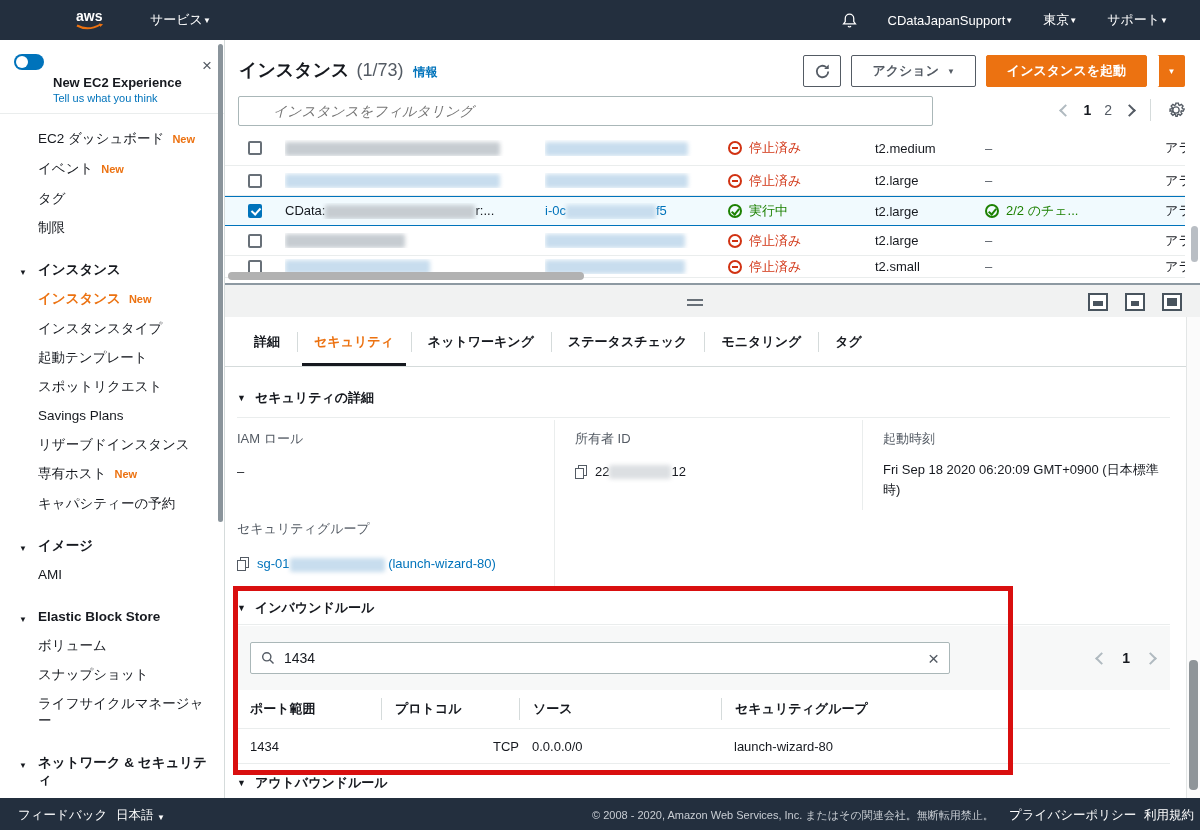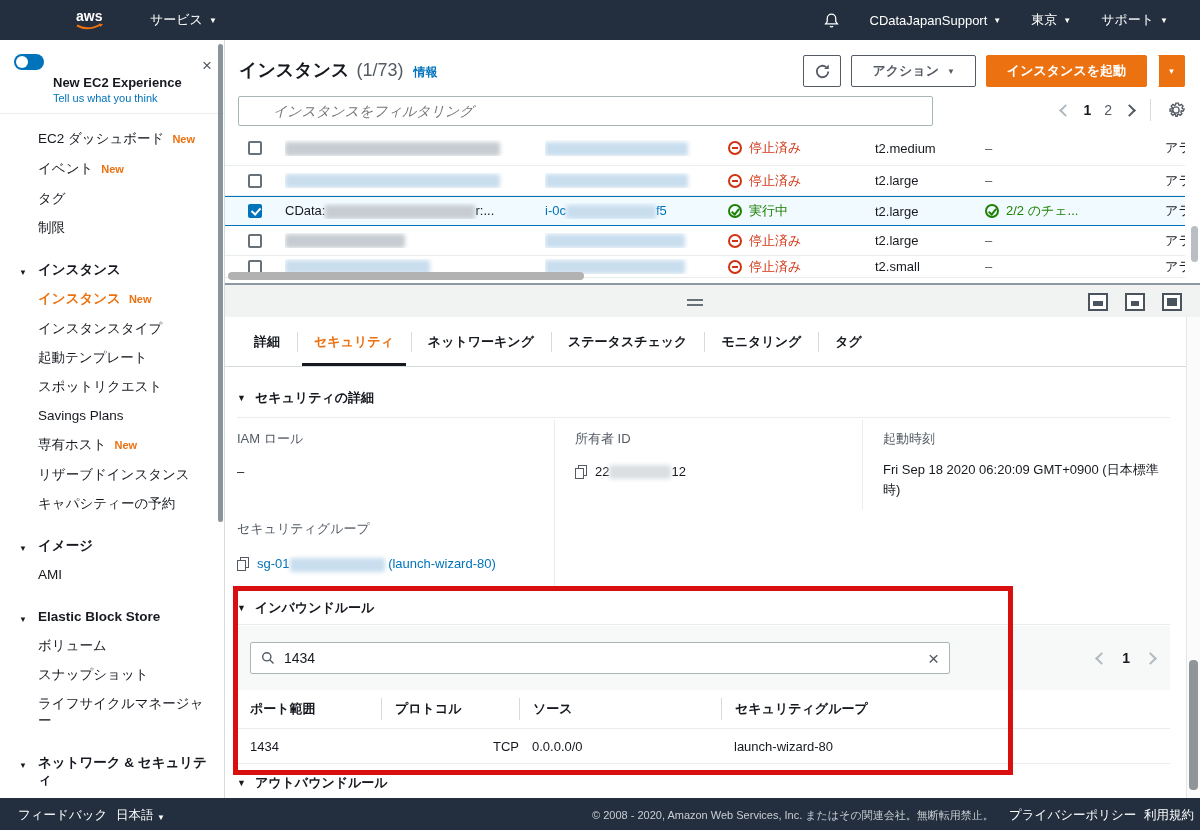--- a/index.html
+++ b/index.html
@@ -2,21 +2,21 @@
 <html><head>
 <meta charset="utf-8">
 <style>
   html,body{margin:0;padding:0;background:#fff;}
   .stage{position:relative;width:1200px;height:830px;overflow:hidden;background:#a3a3a3;
          font-family:"Liberation Sans","DejaVu Sans",sans-serif;color:#16191f;}
   
   .topnav{position:absolute;left:0;top:0;width:1200px;height:40px;background:#232f3e;
           display:flex;align-items:center;color:#fff;font-size:13px;}
   .logo{margin-left:74px;display:flex;align-items:center;}
-  .nav-item-top{display:flex;align-items:center;gap:6px;cursor:pointer;}
+  .nav-item-top{display:flex;align-items:center;cursor:pointer;}
   .services{margin-left:38px;}
   .tn-right{margin-left:auto;display:flex;align-items:center;gap:30px;margin-right:32px;}
   .caret{font-size:8px;line-height:1;position:relative;top:1px;}
   
   .sidebar{position:absolute;left:0;top:40px;width:225px;height:758px;background:#fff;
            border-right:1px solid #d5dbdb;overflow:hidden;box-sizing:border-box;}
   .exp-box{display:flex;align-items:flex-start;padding:11px 12px 9px 14px;border-bottom:1px solid #eaeded;}
   .toggle{width:30px;height:16px;border-radius:8px;background:#0073bb;position:relative;flex:none;margin-top:3px;}
   .toggle::after{content:'';position:absolute;left:2px;top:2px;width:12px;height:12px;border-radius:50%;background:#fff;}
   .exp-text{margin-left:9px;margin-top:24px;}
@@ -196,22 +196,22 @@
         <div class="nav-item link"><span class="nav-label">EC2 ダッシュボード</span><span class="new-badge">New</span></div>
         <div class="nav-item link"><span class="nav-label">イベント</span><span class="new-badge">New</span></div>
         <div class="nav-item link"><span class="nav-label">タグ</span></div>
         <div class="nav-item link"><span class="nav-label">制限</span></div>
         <div class="nav-item section"><span class="sec-caret">▼</span><span class="nav-label">インスタンス</span></div>
         <div class="nav-item selected"><span class="nav-label">インスタンス</span><span class="new-badge">New</span></div>
         <div class="nav-item link"><span class="nav-label">インスタンスタイプ</span></div>
         <div class="nav-item link"><span class="nav-label">起動テンプレート</span></div>
         <div class="nav-item link"><span class="nav-label">スポットリクエスト</span></div>
         <div class="nav-item link"><span class="nav-label">Savings Plans</span></div>
+        <div class="nav-item link"><span class="nav-label">リザーブドインスタンス</span></div>
         <div class="nav-item link"><span class="nav-label">専有ホスト</span><span class="new-badge">New</span></div>
-        <div class="nav-item link"><span class="nav-label">リザーブドインスタンス</span></div>
         <div class="nav-item link"><span class="nav-label">キャパシティーの予約</span></div>
         <div class="nav-item section"><span class="sec-caret">▼</span><span class="nav-label">イメージ</span></div>
         <div class="nav-item link"><span class="nav-label">AMI</span></div>
         <div class="nav-item section"><span class="sec-caret">▼</span><span class="nav-label">Elastic Block Store</span></div>
         <div class="nav-item link"><span class="nav-label">ボリューム</span></div>
         <div class="nav-item link"><span class="nav-label">スナップショット</span></div>
         <div class="nav-item link"><span class="nav-label">ライフサイクルマネージャー</span></div>
         <div class="nav-item section"><span class="sec-caret">▼</span><span class="nav-label">ネットワーク &amp; セキュリティ</span></div>
         <div class="nav-item link"><span class="nav-label">セキュリティグループ</span><span class="new-badge below">New</span></div>
       </div>

